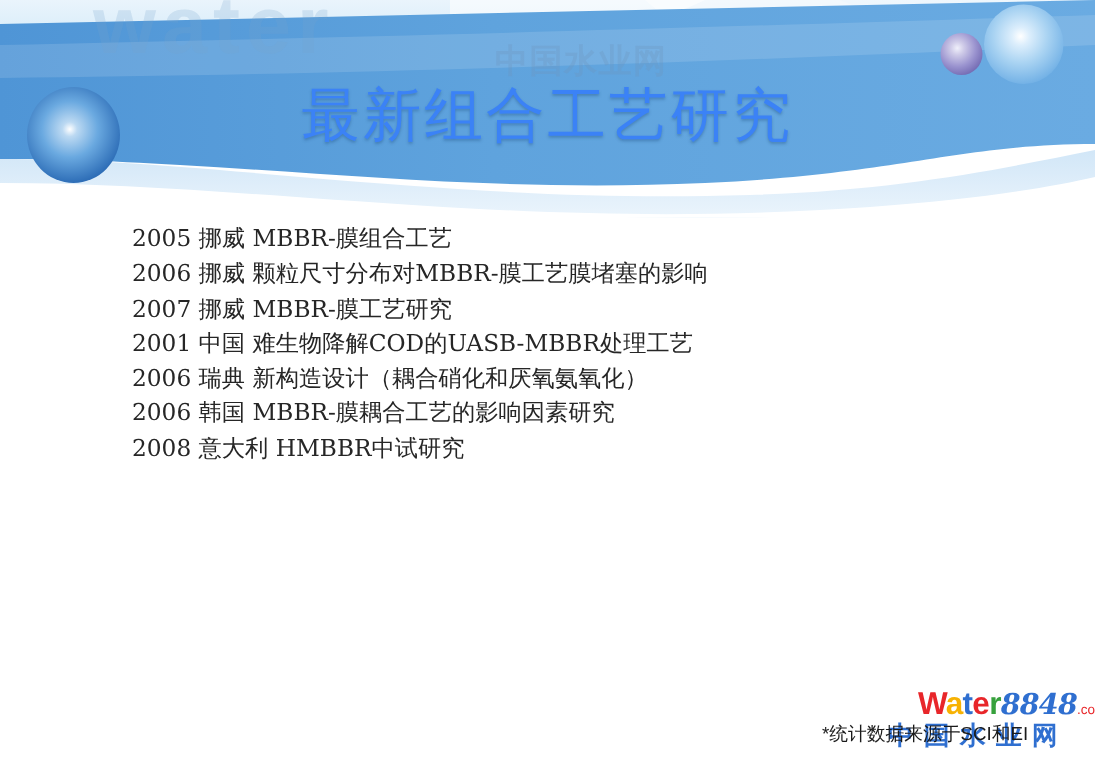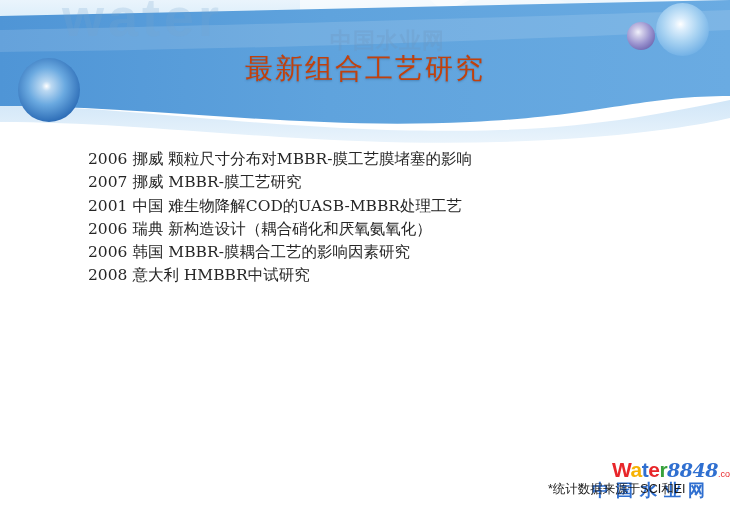--- a/index.html
+++ b/index.html
@@ -59,23 +59,23 @@
     pointer-events: none;
   }
 
   .slide-title {
     position: absolute;
     left: 0;
     top: 50px;
     width: 730px;
     text-align: center;
     font-family: "DejaVu Serif", serif;
-    font-size: 28px;
+    font-size: 39px;
     letter-spacing: 2px;
-    color: #c2410c;
+    color: #3b82f6;
     text-shadow: 0 1px 2px rgba(40,90,140,0.45);
     white-space: nowrap;
   }
 
   
   .sphere {
     position: absolute;
     border-radius: 50%;
   }
   .sphere-left {
@@ -247,20 +247,25 @@
     <div class="sphere sphere-big-right"></div>
     <div class="sphere sphere-small-right"></div>
     <div class="sphere sphere-left"></div>
 
     <div class="slide-title">最新组合工艺研究</div>
   </div>
 
 
   <div class="content">
     <div class="line">
+      <span class="yr">2005</span>
+      <span class="cty">挪威</span>
+      <span class="desc">MBBR-膜组合工艺</span>
+    </div>
+    <div class="line">
       <span class="yr">2006</span>
       <span class="cty">挪威</span>
       <span class="desc">颗粒尺寸分布对MBBR-膜工艺膜堵塞的影响</span>
     </div>
     <div class="line">
       <span class="yr">2007</span>
       <span class="cty">挪威</span>
       <span class="desc">MBBR-膜工艺研究</span>
     </div>
     <div class="line">

